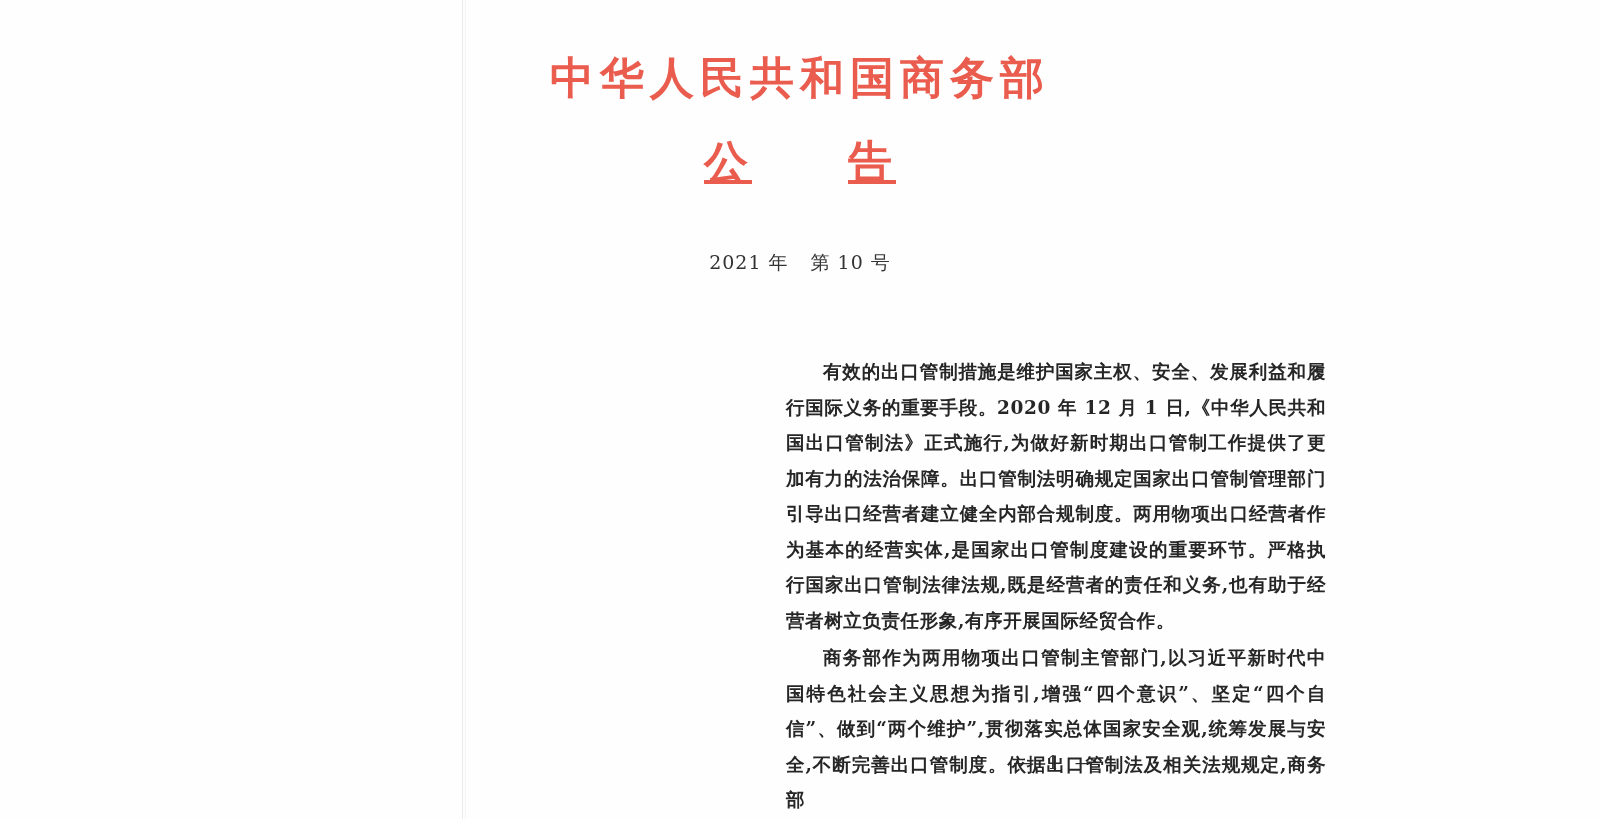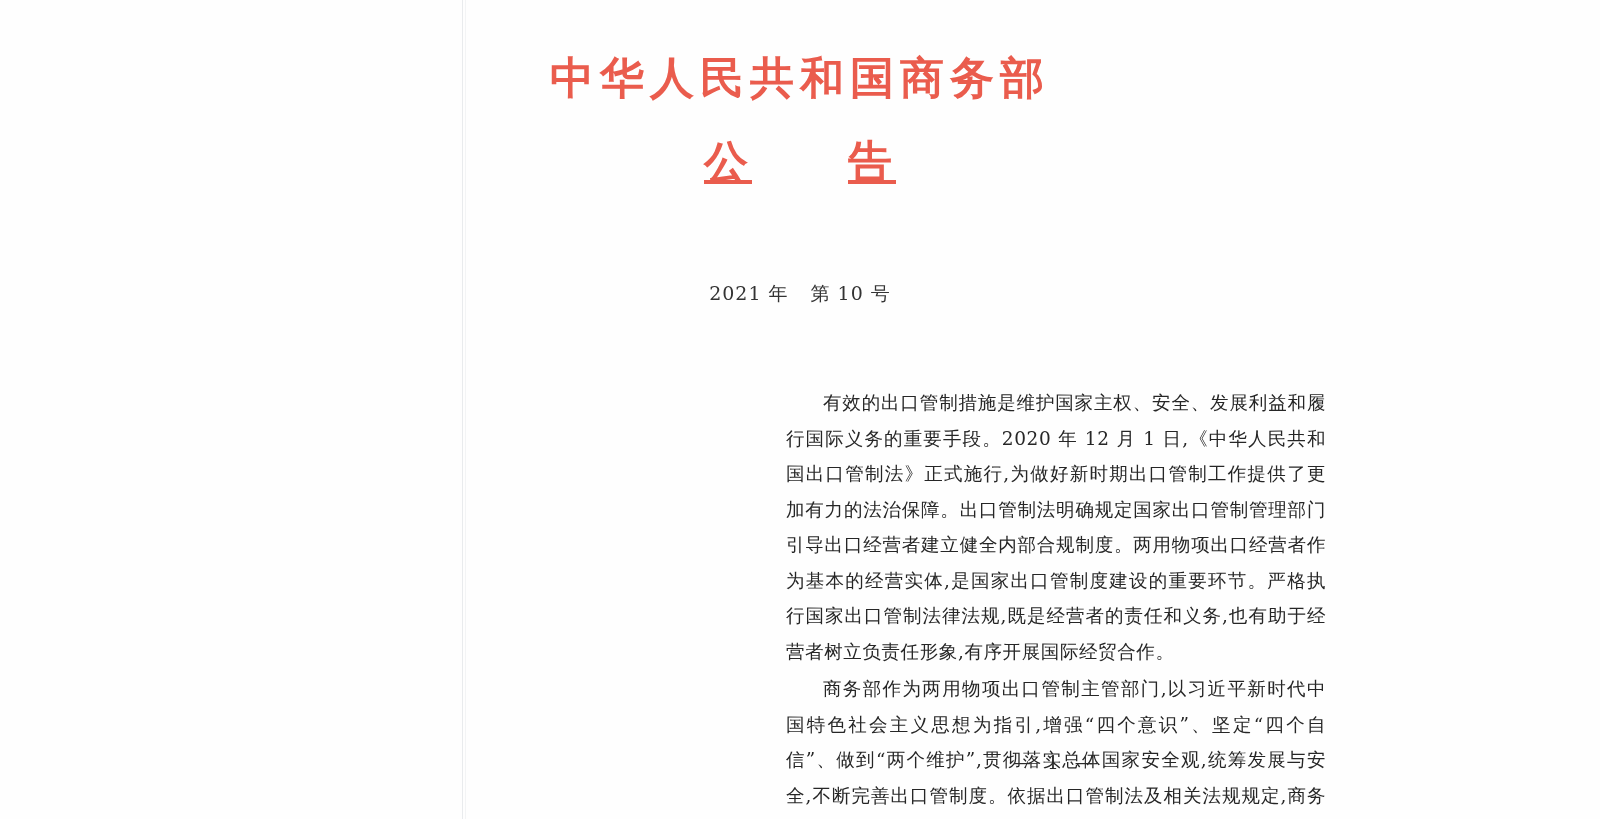--- a/index.html
+++ b/index.html
@@ -58,21 +58,21 @@
     color: #ea5c4d;
     letter-spacing: 4px;
     text-decoration: underline;
   }
   .masthead-subtitle .gap {
     display: inline-block;
     width: 96px;
   }
 
   .issue-line {
-    margin-top: 89px;
+    margin-top: 58px;
     text-align: center;
     font-size: 19px;
     color: #333;
     letter-spacing: 1px;
     font-family: "DejaVu Serif", "Liberation Serif", serif;
   }
   .issue-line .sp {
     display: inline-block;
     width: 22px;
   }
@@ -89,20 +89,21 @@
   p.para {
     margin: 0 0 0 0;
     font-size: 18.5px;
     line-height: 35.5px;
     text-align: justify;
     text-justify: inter-ideograph;
     letter-spacing: 0.6px;
     text-indent: 2em;
     color: #262626;
     font-family: "DejaVu Serif", "Liberation Serif", serif;
+    font-weight: bold;
   }
   p.para + p.para {
     margin-top: 2px;
   }
 
   .page-number {
     position: absolute;
     left: 0;
     top: 752px;
     width: 1600px;

